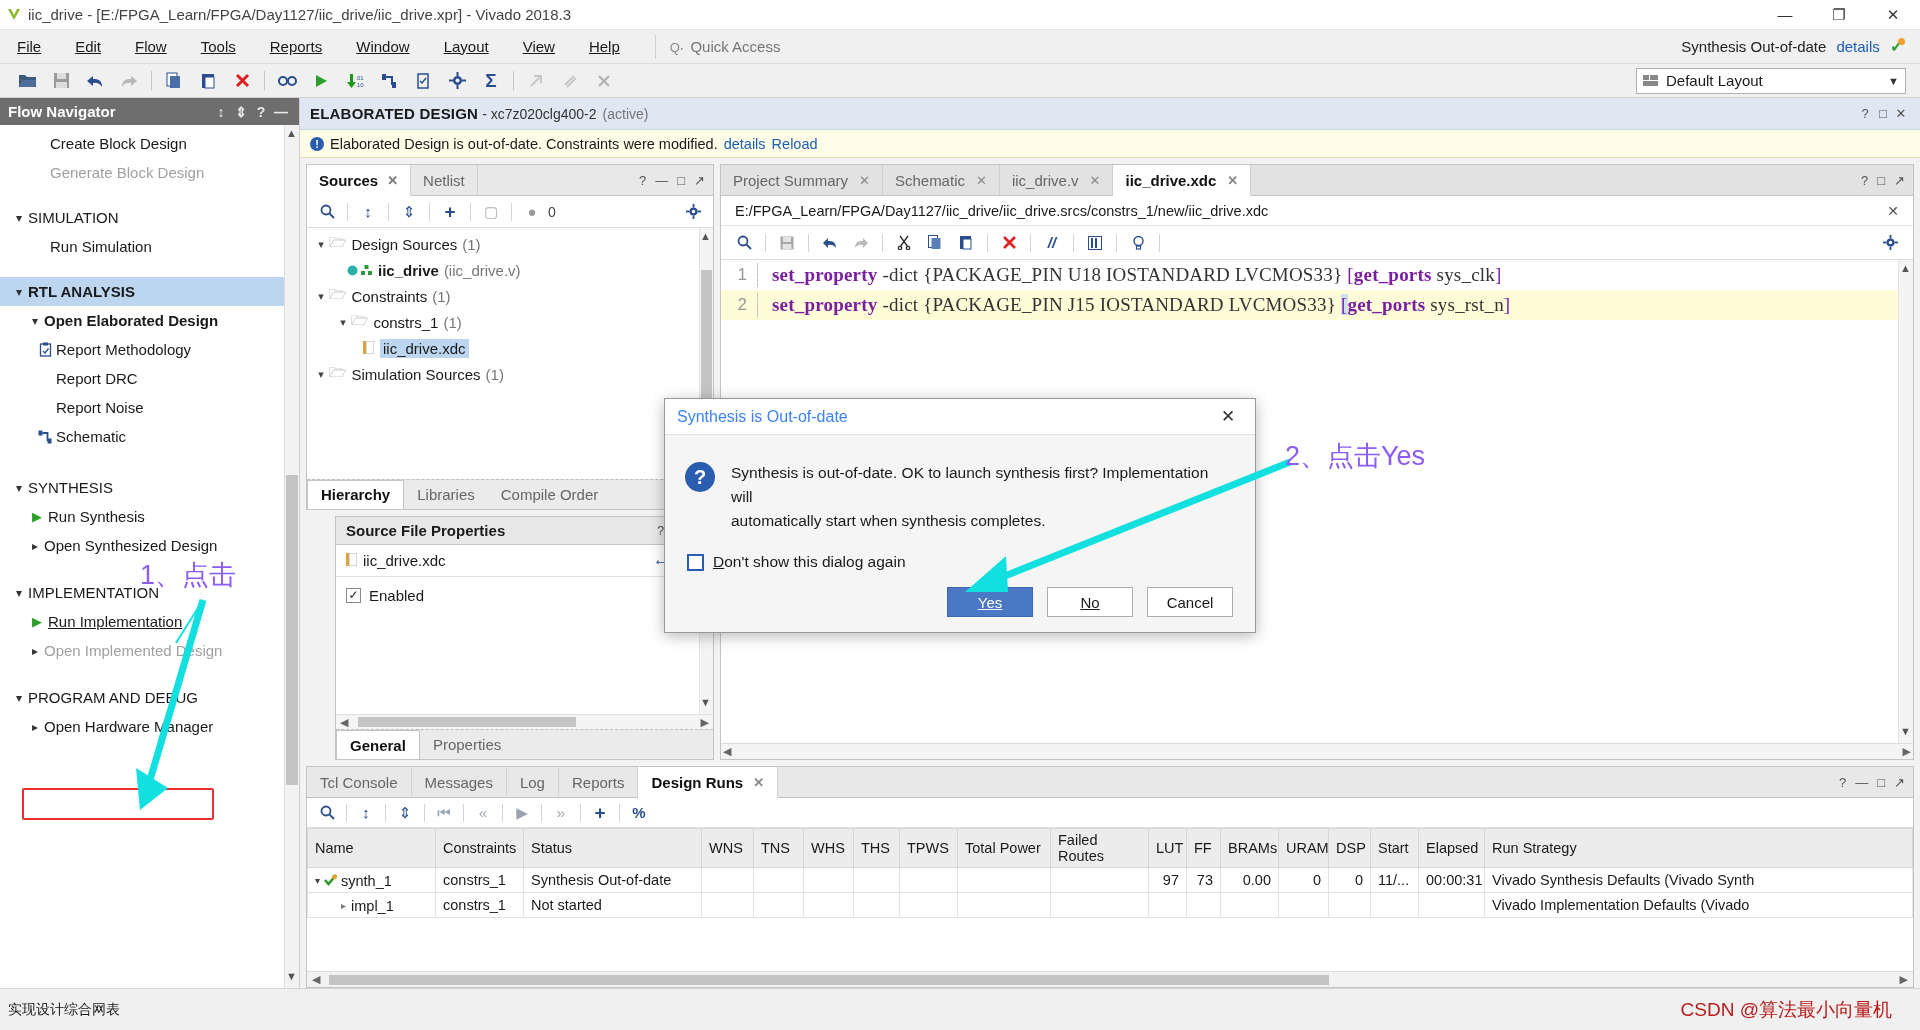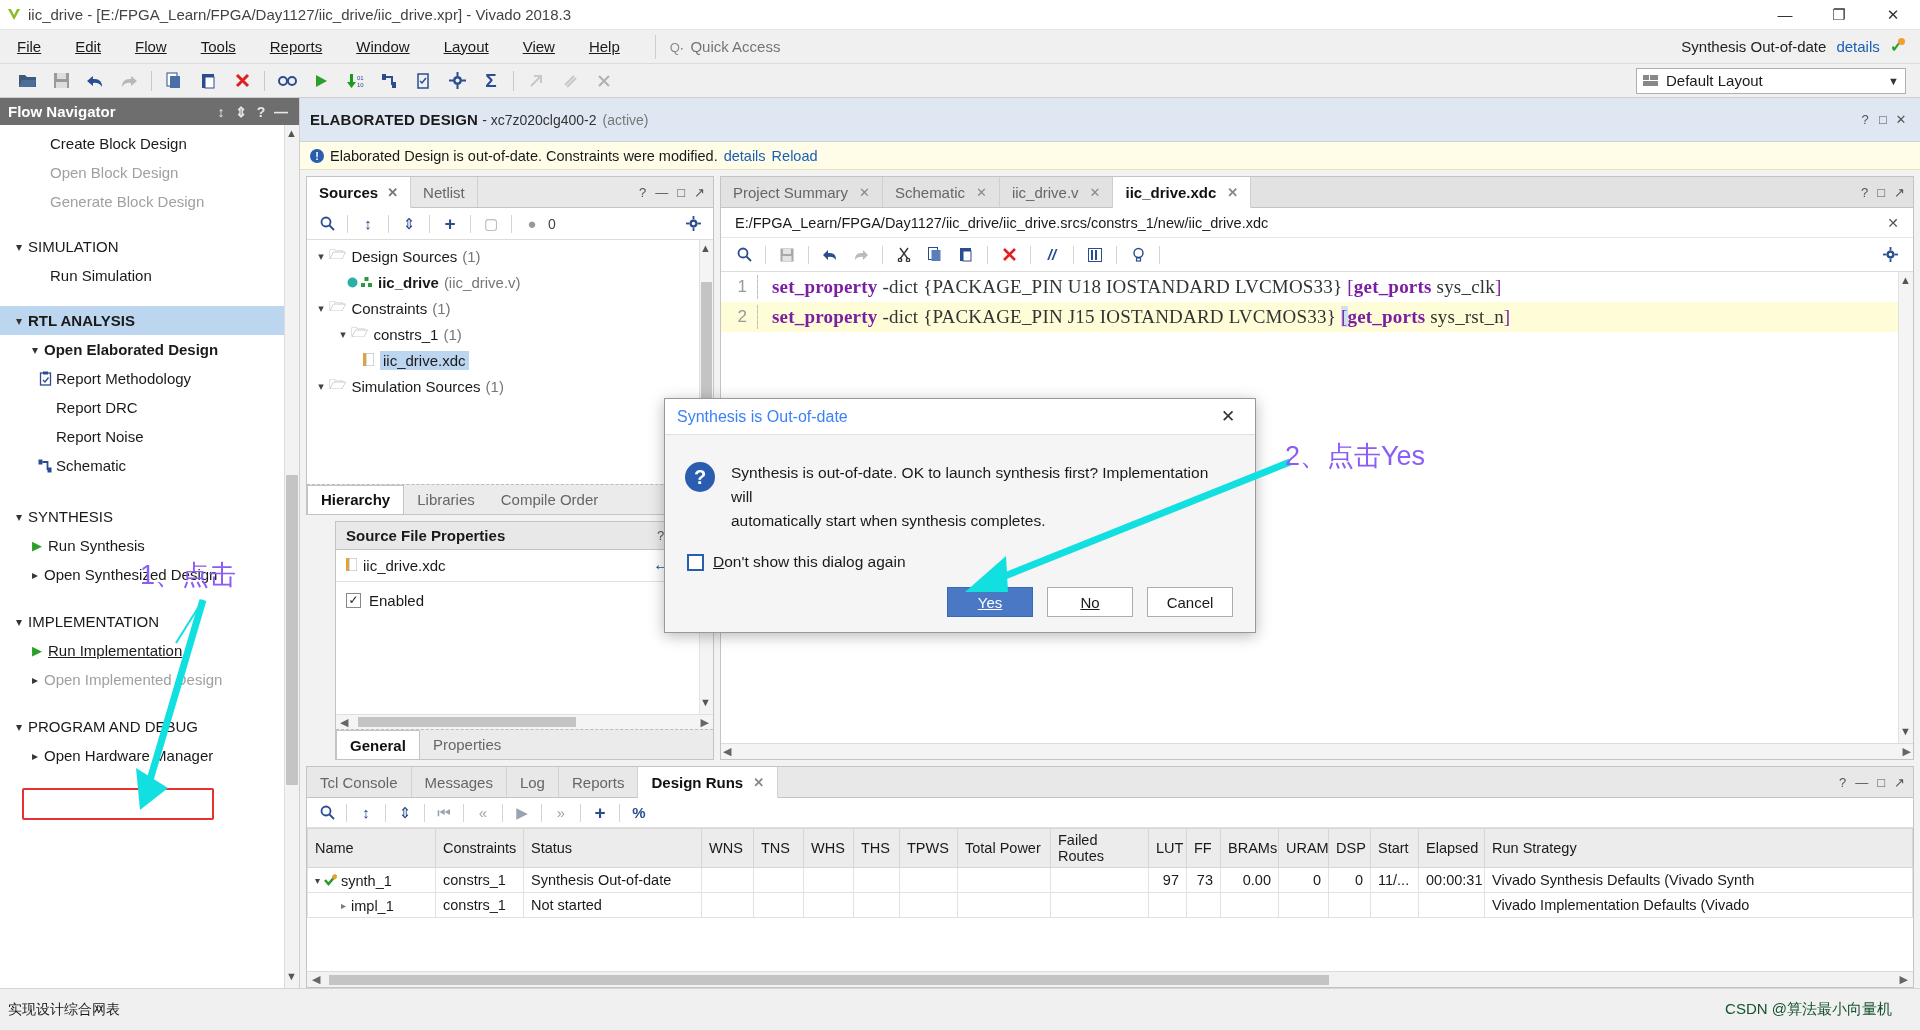--- a/index.html
+++ b/index.html
@@ -79,21 +79,21 @@
   .fn-link { text-decoration:underline; color:#1a1a1a; }
   .fn-scroll { position:absolute; right:0; top:27px; bottom:0; width:15px; background:#f2f2f2; border-left:1px solid #ddd;}
   .fn-thumb { position:absolute; right:1px; top:350px; width:12px; height:310px; background:#c4c4c4; border-radius:1px;}
   .fn-arrow { position:absolute; right:1px; width:13px; height:16px; text-align:center; font-size:11px; color:#555; }
 
   .redbox { position:absolute; border:2px solid #e83030; border-radius:2px; pointer-events:none; }
 
   
   .workspace { flex:1; display:flex; flex-direction:column; min-width:0; background:#f2f2f2; }
   .ws-titlebar {
-    height:44px; background:#dfe8f2; display:flex; align-items:center; padding:0 10px;
+    height:32px; background:#dfe8f2; display:flex; align-items:center; padding:0 10px;
     font-size:15px; border-bottom:1px solid #c8d4e0; flex:none;
   }
   .ws-titlebar .bold { font-weight:bold; color:#1a1a1a; letter-spacing:.2px;}
   .ws-titlebar .dev { color:#333; margin-left:4px; font-size:14px;}
   .ws-titlebar .act { color:#777; margin-left:6px; font-size:14px;}
   .ws-titlebar .sp { flex:1; }
   .ws-ic { width:18px; text-align:center; color:#555; font-size:13px; }
 
   .banner {
     height:28px; background:#fffde8; border-bottom:1px solid #e4e0bd; display:flex;
@@ -175,21 +175,21 @@
   table.runs { border-collapse:collapse; width:100%; font-size:14.5px; table-layout:fixed;}
   table.runs th { background:#ececec; border:1px solid #d6d6d6; font-weight:normal; text-align:left; padding:3px 7px; height:25px; color:#1a1a1a;}
   table.runs td { border:1px solid #e2e2e2; padding:3px 7px; height:25px; white-space:nowrap; overflow:hidden;}
   td.num { text-align:right; }
   .runs-wrap { flex:1; overflow:hidden; }
   .cons-hsb { height:16px; background:#f2f2f2; border-top:1px solid #dcdcdc; display:flex; align-items:center; position:relative; flex:none;}
   .cons-thumb { position:absolute; left:22px; width:1000px; height:10px; background:#c4c4c4;}
 
   
   .statusbar { height:42px; background:#f0f0f0; border-top:1px solid #d4d4d4; display:flex; align-items:center; padding:0 8px; font-size:14px; color:#1a1a1a; flex:none;}
-  .watermark { margin-left:auto; color:#14532d; font-size:15px; padding-right:20px; position:relative;}
+  .watermark { margin-left:auto; color:#b91c1c; font-size:19px; padding-right:20px; position:relative;}
 
   
   .modal-shadow { position:absolute; left:664px; top:398px; width:592px; height:235px; box-shadow:0 3px 14px rgba(0,0,0,.28); }
   .modal { position:absolute; left:664px; top:398px; width:592px; height:235px; background:#f5f5f5; border:1px solid #999; display:flex; flex-direction:column; z-index:50;}
   .modal-head { height:36px; background:#fff; display:flex; align-items:center; padding:0 12px; border-bottom:1px solid #e0e0e0; flex:none;}
   .modal-title { font-size:16px; color:#3b82f6;}
   .modal-x { margin-left:auto; font-size:17px; color:#333; width:30px; text-align:center;}
   .modal-body { flex:1; padding:26px 20px 0 20px; }
   .mrow { display:flex; gap:16px; }
   .qmark { width:30px; height:30px; border-radius:50%; background:#2a5db0; color:#fff; font-size:20px; font-weight:bold;
@@ -376,23 +376,20 @@
         <span>Flow Navigator</span>
         <span class="sp"></span>
         <span class="fn-hicon">↕</span>
         <span class="fn-hicon">⇕</span>
         <span class="fn-hicon">?</span>
         <span class="fn-hicon">—</span>
       </div>
       <div class="fn-body">
         <div class="fn-row fn-sub">
             <span>Create Block Design</span>
-          </div>
-        <div class="fn-row fn-sub fn-disabled">
-            <span>Open Block Design</span>
           </div>
         <div class="fn-row fn-sub fn-disabled">
             <span>Generate Block Design</span>
           </div>
         <div style="height:16px"></div>
         <div class="fn-row">
             <span class="fn-chev">▾</span>
             <span>SIMULATION</span>
           </div>
         <div class="fn-row fn-sub">

